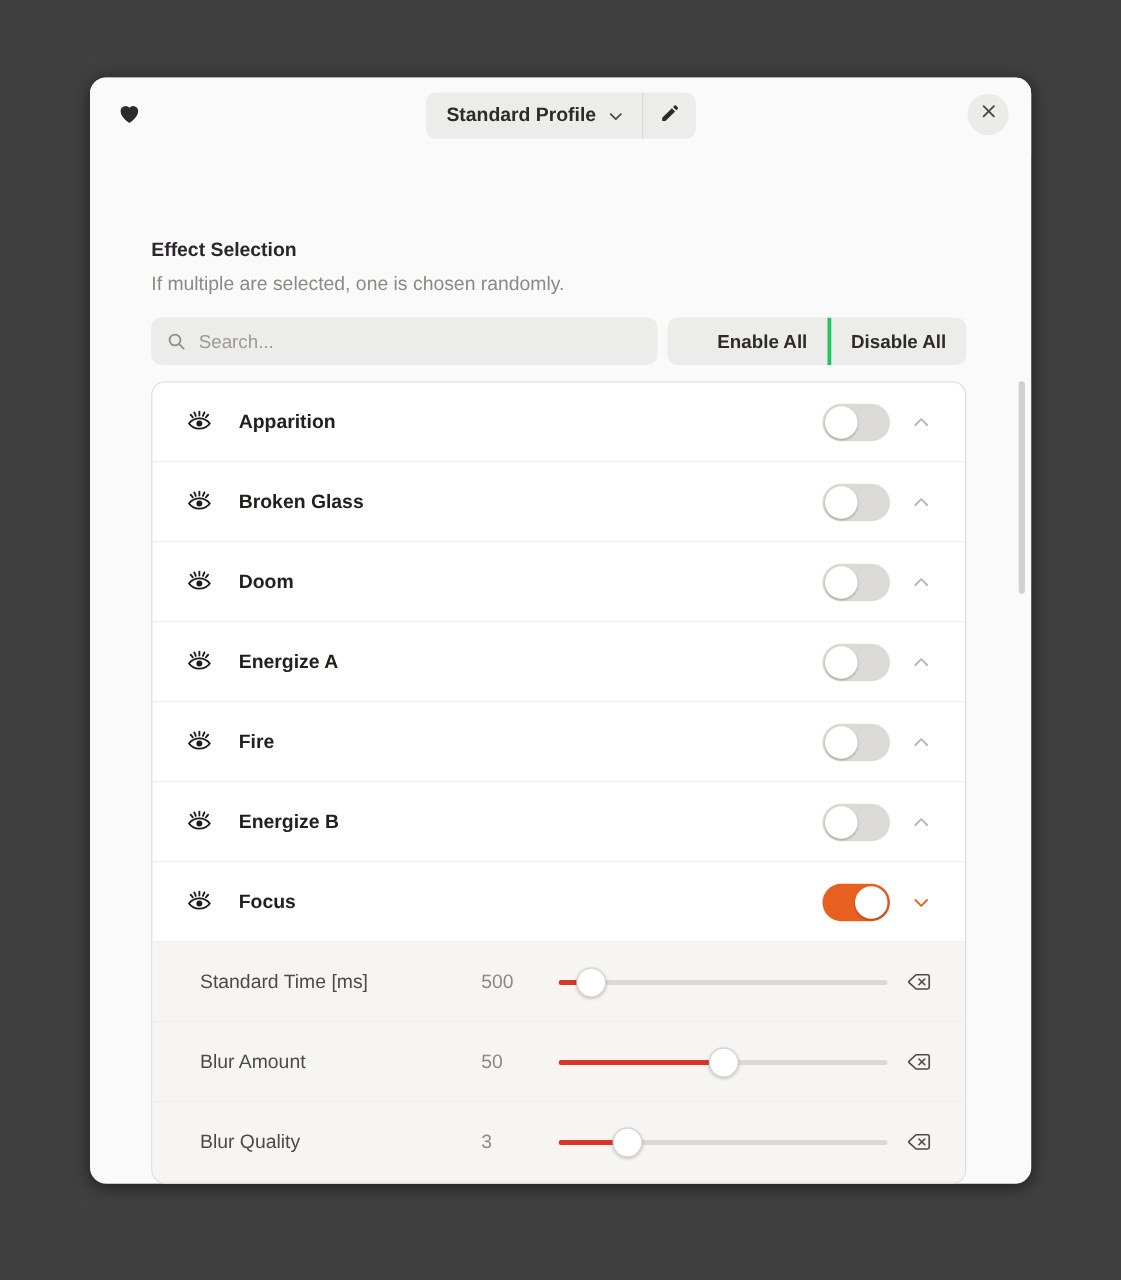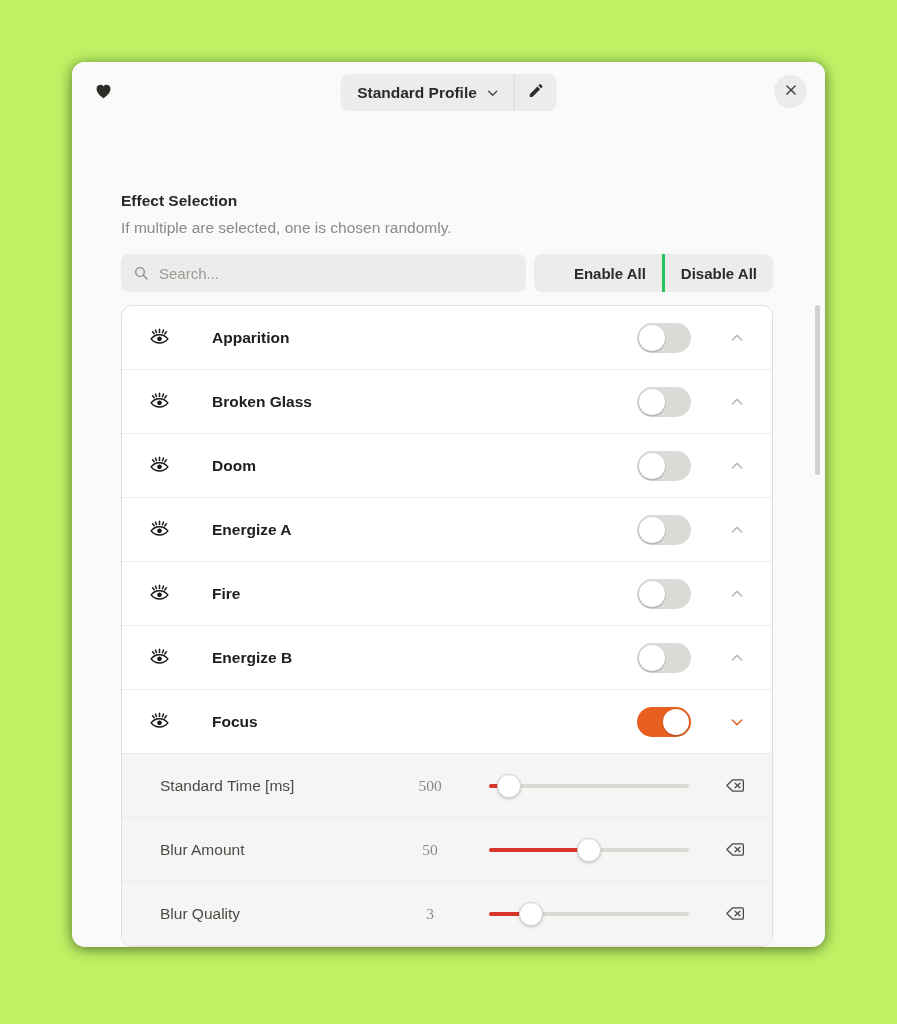--- a/index.html
+++ b/index.html
@@ -9,21 +9,21 @@
     height: 1024px;
     background: #000000;
     font-family: "Liberation Sans", sans-serif;
     overflow: hidden;
   }
 
   #screen {
     position: relative;
     width: 897px;
     height: 1024px;
-    background: #bef264;
+    background: #404040;
   }
 
   
   .window {
     position: absolute;
     left: 72px;
     top: 62px;
     width: 753px;
     height: 885px;
     background: #fafafa;
@@ -193,21 +193,20 @@
     border-radius: 11px;
     overflow: hidden;
   }
 
   .row {
     height: 64px;
     display: flex;
     align-items: center;
     border-bottom: 1px solid #ececea;
     background: #ffffff;
-    gap: 21px;
   }
 
   .row.effect { padding: 0 18px 0 24px; }
 
   .eye-icon {
     width: 26px;
     display: flex;
     align-items: center;
     justify-content: center;
     color: #1c1b1a;
@@ -269,23 +268,22 @@
   .slider-label {
     font-size: 15.5px;
     color: #4d4b48;
     width: 225px;
   }
 
   .slider-value {
     font-size: 15.5px;
     color: #8b8a87;
     width: 48px;
-    text-align: center;
+    text-align: left;
     margin-right: 14px;
-    font-family: Liberation Serif, serif;
   }
 
   .track-wrap {
     position: relative;
     flex: 1;
     height: 30px;
     display: flex;
     align-items: center;
     cursor: pointer;
   }

